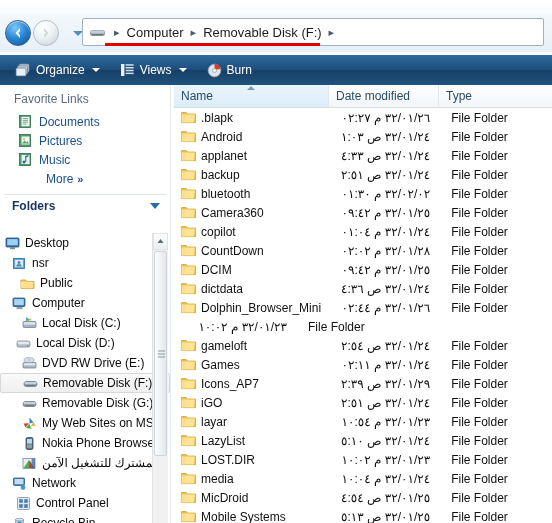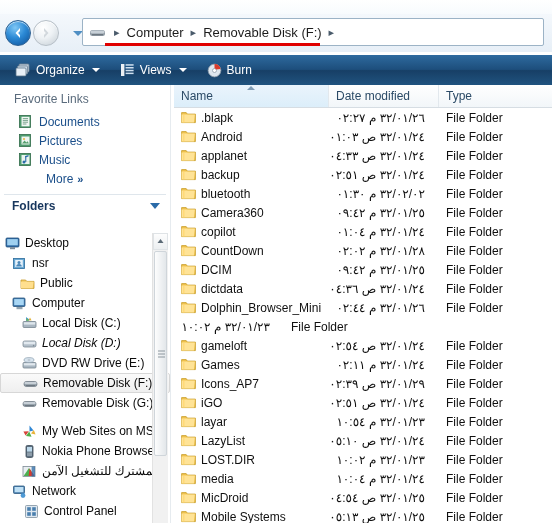--- a/index.html
+++ b/index.html
@@ -174,21 +174,21 @@
   .c-name { width:155px; }
   .c-date { width:110px; }
   .c-type { width:113px; border-right:none; }
 
   .row {
     display:flex; height:19px; align-items:center; cursor:default;
   }
   .cell { font-size:12px; color:#101010; padding-left:7px; overflow:hidden; white-space:nowrap; }
   .cell-name { width:155px; display:flex; align-items:center; }
   .cell-name .nm { margin-left:5px; }
-  .cell-date { width:110px; direction:rtl; text-align:right; padding-right:14px; padding-left:0; }
+  .cell-date { width:110px; direction:rtl; text-align:right; padding-right:14px; padding-left:0;margin-left:17px; }
   .cell-type { width:113px; }
 
   svg { display:block; }
 </style>
 </head>
 <body>
 
 <div class="window">
 
   <div class="chrome-top"></div>
@@ -369,21 +369,21 @@
                 <svg width="15" height="15" viewBox="0 0 15 15">
                   <rect x="1" y="5.5" width="13" height="6" rx="1" fill="#a9b6c1" stroke="#76848f" stroke-width=".8"></rect>
                   <rect x="1.8" y="6.2" width="11.4" height="2.4" fill="#dde5ec"></rect>
                   <path d="M4 1 L8 4 L4 5 Z" fill="#4d9bdb"></path>
                   <path d="M8 1.6 L9.6 4.6 L6.6 4.2 Z" fill="#e2b23c"></path>
                   <path d="M5.2 2 L7 5 L4 4.6 Z" fill="#6cb64d"></path>
                 </svg>
               </span>
               <span class="tree-label">Local Disk (C:)</span>
             </div>
-            <div class="tree-row" style="padding-left: 22px; font-style: italic;">
+            <div class="tree-row" style="padding-left: 16px;">
               <span>
                 <svg width="15" height="15" viewBox="0 0 15 15">
                   <rect x="1" y="5" width="13" height="6" rx="1.6" fill="#b3bfc9" stroke="#7d8a95" stroke-width=".8"></rect>
                   <rect x="1.8" y="5.7" width="11.4" height="2.6" fill="#e2e9ef"></rect>
                   <circle cx="11.6" cy="9.6" r=".8" fill="#7d8a95"></circle>
                 </svg>
               </span>
               <span class="tree-label">Local Disk (D:)</span>
             </div>
             <div class="tree-row" style="padding-left: 22px;">
@@ -410,21 +410,21 @@
             <div class="tree-row" style="padding-left: 22px;">
               <span>
                 <svg width="15" height="15" viewBox="0 0 15 15">
                   <rect x="1" y="5.5" width="13" height="5" rx="2.2" fill="#8e9aa4" stroke="#6a767f" stroke-width=".7"></rect>
                   <rect x="1.6" y="6" width="11.8" height="2.2" fill="#c8d0d7"></rect>
                   <rect x="3" y="9" width="9" height="1" fill="#6d7780"></rect>
                 </svg>
               </span>
               <span class="tree-label">Removable Disk (G:)</span>
             </div>
-            <div class="tree-row" style="padding-left: 22px; margin-top: 8px;">
+            <div class="tree-row" style="padding-left: 22px;">
               <span>
                 <svg width="15" height="15" viewBox="0 0 15 15">
                   <path d="M7.5 1.5 L11.5 6.5 L7.5 7.5 Z" fill="#2f86d4"></path>
                   <path d="M11.8 6 L13.6 10.5 L9 9.6 Z" fill="#e8b33a"></path>
                   <path d="M7.2 7.4 L9.5 12.8 L4 12 Z" fill="#4fae45"></path>
                   <path d="M6.8 7.2 L3.6 11.6 L1.4 7.4 Z" fill="#d5453a"></path>
                 </svg>
               </span>
               <span class="tree-label">My Web Sites on MS</span>
             </div>
@@ -452,21 +452,21 @@
             <div class="tree-row ind1" style="padding-left: 12px;">
               <span>
                 <svg width="15" height="15" viewBox="0 0 15 15">
                   <rect x="1.5" y="2" width="11" height="7.5" rx="1" fill="#4a7fae" stroke="#2f5b82" stroke-width=".8"></rect>
                   <rect x="2.6" y="3" width="8.8" height="5.2" fill="#bfe0f5"></rect>
                   <circle cx="11" cy="11.5" r="2.4" fill="#3c8fd0" opacity=".9"></circle>
                 </svg>
               </span>
               <span class="tree-label">Network</span>
             </div>
-            <div class="tree-row ind1" style="padding-left: 24px;">
+            <div class="tree-row ind1" style="padding-left: 16px;">
               <span>
                 <svg width="15" height="15" viewBox="0 0 15 15">
                   <rect x="1.5" y="1.5" width="12" height="12" rx="1" fill="#dfe8f0" stroke="#7f909e" stroke-width=".8"></rect>
                   <g fill="#4a7fae">
                     <rect x="3.2" y="3.2" width="3.6" height="3.6"></rect>
                     <rect x="8.2" y="3.2" width="3.6" height="3.6"></rect>
                     <rect x="3.2" y="8.2" width="3.6" height="3.6"></rect>
                     <rect x="8.2" y="8.2" width="3.6" height="3.6"></rect>
                   </g>
                 </svg>

